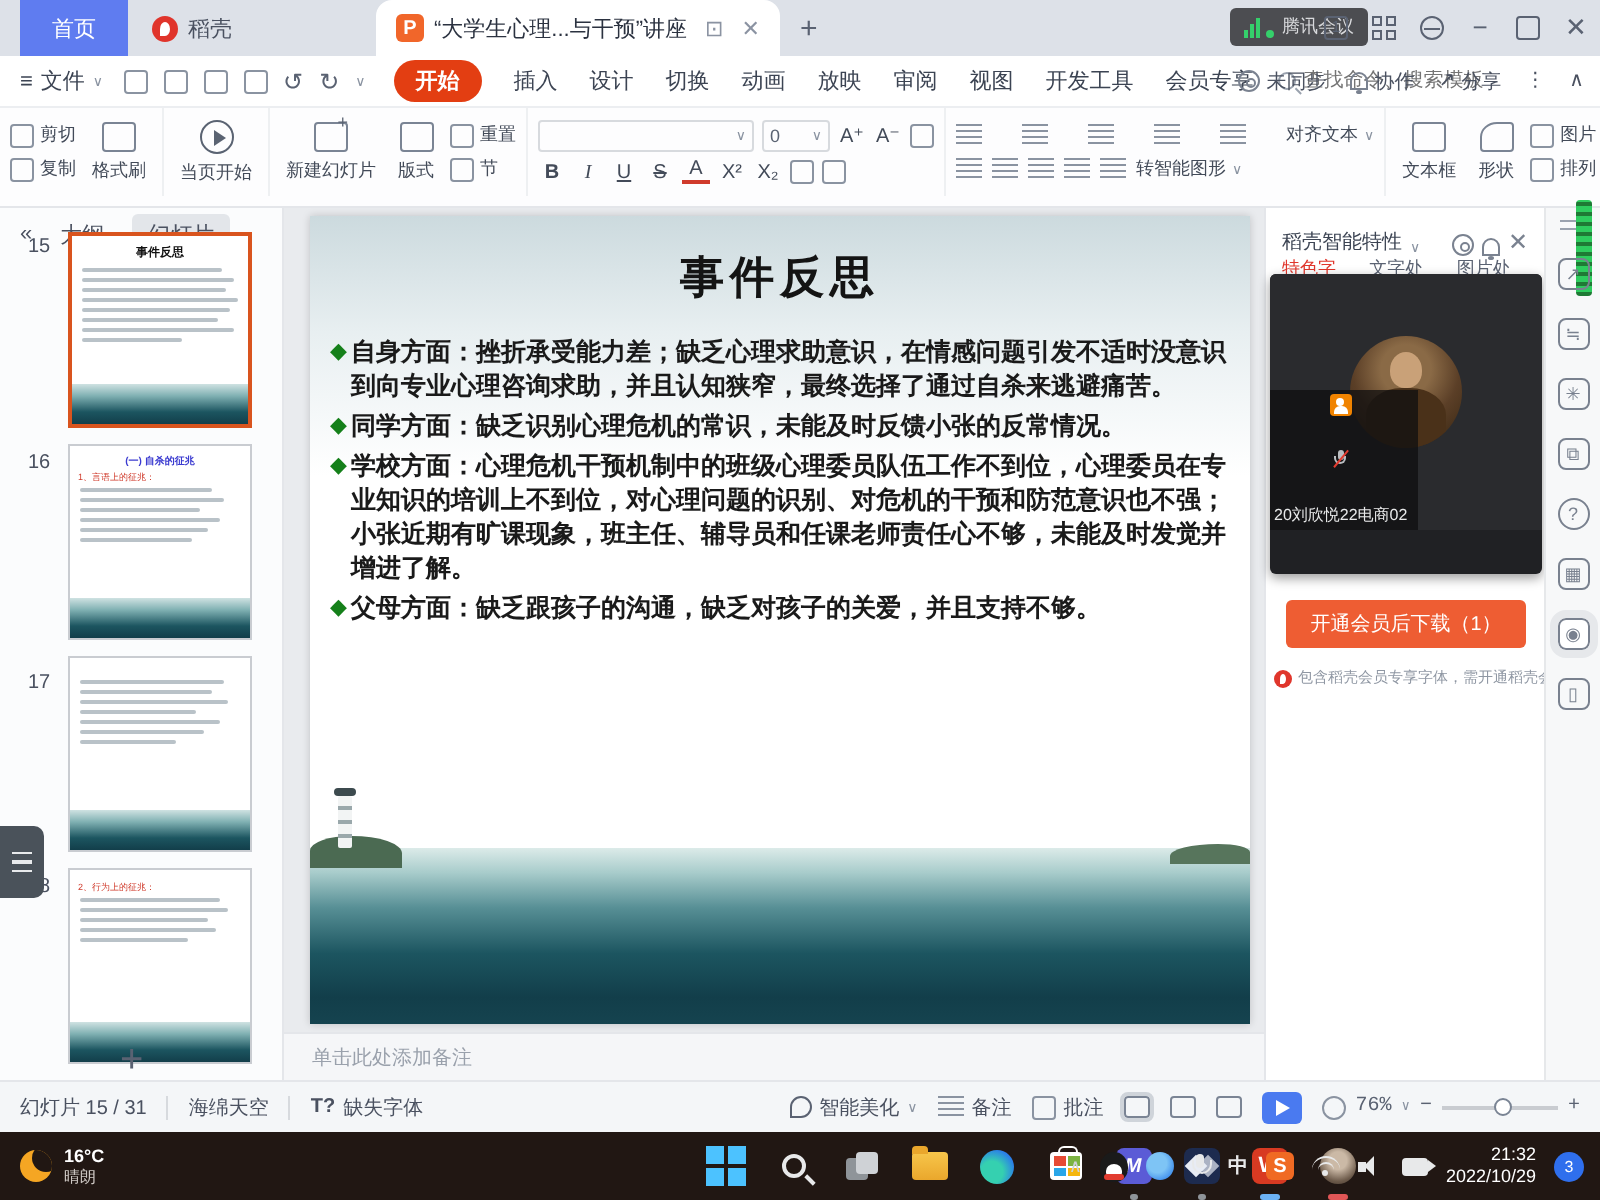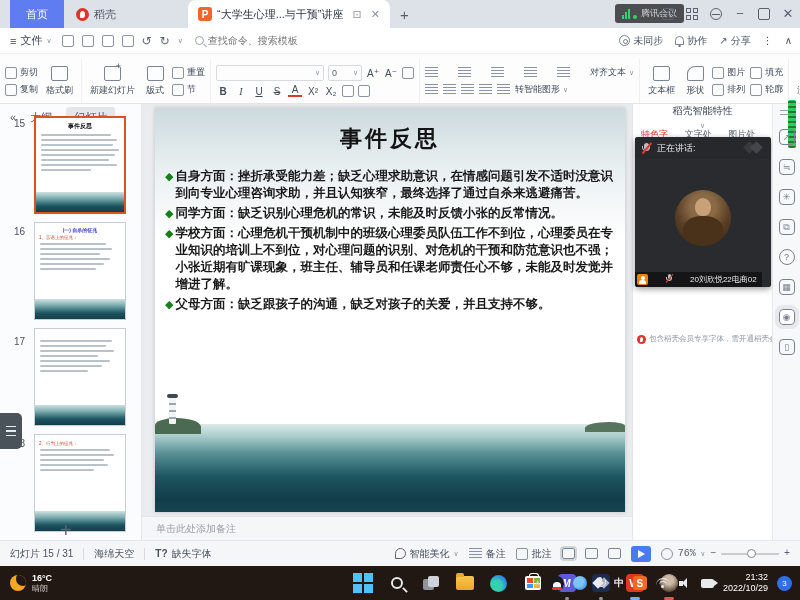--- a/index.html
+++ b/index.html
@@ -41,21 +41,21 @@
   .mtab { font-size:11px; color:#3c4453; }
   .mtab.active { background:#e33e12; color:#fff; border-radius:11px; padding:3px 11px; font-weight:bold; }
   .msearch { display:flex; align-items:center; gap:4px; margin-left:12px; color:#9aa2ae; }
   .mag { width:9px; height:9px; border:1.4px solid #9aa2ae; border-radius:50%; position:relative; }
   .mag::after { content:""; position:absolute; left:7px; top:8px; width:4px; height:1.4px; background:#9aa2ae; transform:rotate(45deg); }
   .msearch input { border:none; outline:none; font-size:10px; width:105px; color:#6a7280; background:transparent; }
   .mright { position:absolute; right:8px; display:flex; align-items:center; gap:12px; font-size:10px; color:#4a5160; }
   .mri { display:flex; align-items:center; gap:3px; }
 
   
-  .ribbon { position:absolute; left:0; top:54px; width:800px; height:50px; background:#fdfdfe; border-bottom:1px solid #e4e6ea; display:flex; align-items:flex-end; }
+  .ribbon { position:absolute; left:0; top:54px; width:800px; height:50px; background:#fdfdfe; border-bottom:1px solid #e4e6ea; display:flex; align-items:flex-start; }
   .rgroup { display:flex; align-items:center; gap:5px; padding:0 5px; border-right:1px solid #eef0f2; height:44px; }
   .rcol { display:flex; flex-direction:column; gap:4px; justify-content:center; }
   .rsm { display:flex; align-items:center; gap:3px; font-size:9px; color:#434b59; white-space:nowrap; }
   .rbig { display:flex; flex-direction:column; align-items:center; justify-content:center; gap:3px; font-size:9px; color:#434b59; white-space:nowrap; padding:0 3px; }
   .ic12 { width:12px; height:12px; border:1px solid #8a93a1; border-radius:2px; display:inline-block; flex:none; }
   .ic16 { width:17px; height:15px; border:1px solid #7a8494; border-radius:2px; display:inline-block; position:relative; }
   .play-ic { width:17px; height:17px; border:1.4px solid #5a6372; border-radius:50%; position:relative; }
   .play-ic::after { content:""; position:absolute; left:6px; top:4px; border-left:6px solid #5a6372; border-top:4px solid transparent; border-bottom:4px solid transparent; }
   .plus-ic::after { content:"+"; position:absolute; right:-1px; top:-6px; font-size:9px; color:#5a6372; }
   .lines { width:13px; height:11px; background:repeating-linear-gradient(to bottom,#8a93a1 0 1px,transparent 1px 3px); display:inline-block; flex:none; }
@@ -92,21 +92,21 @@
   .lighthouse::after { content:""; position:absolute; left:-2px; top:-4px; width:11px; height:4px; background:#3c4a4e; border-radius:2px; }
   .stitle { position:relative; text-align:center; font-size:22px; font-weight:bold; color:#141414; letter-spacing:3px; margin-top:16px; }
   .sbody { position:relative; padding:14px 12px 0 10px; }
   .bullet { display:flex; margin-bottom:3px; }
   .bullet .dia { color:#15801a; font-size:11px; line-height:17px; margin-right:2px; flex:none; }
   .bullet p { font-size:12.5px; font-weight:bold; color:#1a1a1a; line-height:17px; text-align:justify; }
   .notesbar { position:absolute; left:0; bottom:0; width:100%; height:24px; background:#f5f6f8; border-top:1px solid #e4e6ea; display:flex; align-items:center; padding-left:14px; color:#9aa1ac; font-size:10px; }
 
   
   .rightpanel { position:absolute; left:632px; top:104px; width:140px; height:436px; background:#fff; border-left:1px solid #e4e6ea; }
-  .rp-head { display:flex; align-items:center; height:24px; padding:0 8px; font-size:10px; color:#3c4453; gap:4px;flex-direction:column; }
+  .rp-head { display:flex; align-items:flex-end; height:24px; padding:0 8px; font-size:10px; color:#3c4453; gap:4px; }
   .rp-head .sp { flex:1; }
   .rp-tabs { display:flex; gap:8px; padding:0 8px; font-size:9px; color:#5a6272; }
   .rp-tabs .hot { color:#e0362c; }
   .gear { width:11px; height:11px; border:1.4px solid #7a8290; border-radius:50%; position:relative; }
   .gear::after { content:""; position:absolute; left:3px; top:3px; width:3px; height:3px; border:1px solid #7a8290; border-radius:50%; }
   .bell { width:9px; height:9px; border:1.4px solid #7a8290; border-radius:50% 50% 0 0; position:relative; }
   .bell::after { content:""; position:absolute; left:2px; bottom:-3px; width:3px; height:2px; background:#7a8290; border-radius:50%; }
   .xclose { font-size:12px; color:#7a8290; }
   .meetwin { position:absolute; left:2px; top:33px; width:136px; height:150px; background:#202124; border-radius:3px; box-shadow:0 2px 6px rgba(0,0,0,.4); overflow:hidden; }
   .mw-head { display:flex; align-items:center; height:22px; padding:0 6px; gap:5px; background:#27282b; color:#e8e9ea; font-size:9px; }
@@ -114,21 +114,21 @@
   .mic-body { position:absolute; left:3px; top:1px; width:5px; height:7px; background:#b9bcc0; border-radius:2.5px; }
   .mic-arc { position:absolute; left:1px; top:4px; width:8px; height:5px; border:1.2px solid #b9bcc0; border-top:none; border-radius:0 0 5px 5px; }
   .mic-slash { position:absolute; left:5px; top:-1px; width:1.6px; height:14px; background:#e23c30; transform:rotate(40deg); }
   .mw-logo { margin-left:auto; position:relative; width:22px; height:12px; }
   .mw-logo i { position:absolute; width:9px; height:9px; background:#393a3e; transform:rotate(45deg); top:1px; }
   .mw-logo i:first-child { left:2px; } .mw-logo i:last-child { left:9px; background:#45464b; }
   .mw-video { position:relative; width:100%; height:128px; background:#2a2b2e; }
   .avatar { position:absolute; left:50%; top:46%; transform:translate(-50%,-50%); width:56px; height:56px; border-radius:50%; background:radial-gradient(circle at 50% 30%, #8a6a46 0 26%, #5b3f27 55%, #33230f 100%); overflow:hidden; }
   .avatar::before { content:""; position:absolute; left:20px; top:8px; width:16px; height:18px; background:#c9a178; border-radius:50% 50% 45% 45%; }
   .avatar::after { content:""; position:absolute; left:8px; top:26px; width:40px; height:30px; background:#4a3119; border-radius:45% 45% 0 0; }
-  .mw-name { position:absolute; left:0; bottom:0; display:flex; gap:17px; background:rgba(15,15,16,.75); padding:2px 5px 2px 2px; color:#e8e9ea; font-size:8px; }
+  .mw-name { position:absolute; left:0; bottom:0; display:flex; align-items:center; gap:17px; background:rgba(15,15,16,.75); padding:2px 5px 2px 2px; color:#e8e9ea; font-size:8px;flex-direction:column; }
   .personbadge { width:11px; height:11px; background:#f08300; border-radius:2px; position:relative; }
   .personbadge::before { content:""; position:absolute; left:3.5px; top:2px; width:4px; height:4px; background:#fff; border-radius:50%; }
   .personbadge::after { content:""; position:absolute; left:2px; top:6px; width:7px; height:4px; background:#fff; border-radius:3px 3px 0 0; }
   .minimic { position:relative; width:8px; height:10px; }
   .minimic .mic-body { left:2.5px; top:0; width:3px; height:5px; }
   .minimic .mic-arc { left:1px; top:2.5px; width:6px; height:4px; }
   .minimic .mic-slash { left:3.5px; top:-1px; height:11px; width:1.3px; }
   .dl-btn { position:absolute; left:10px; top:196px; width:120px; height:24px; background:#ee5d33; border-radius:3px; color:#fff; font-size:10px; display:flex; align-items:center; justify-content:center; }
   .member-note { position:absolute; left:4px; top:230px; display:flex; align-items:center; gap:3px; font-size:7.5px; color:#8f97a3; white-space:nowrap; }
   .docer-mini { width:9px; height:9px; border-radius:50%; background:#e0362c; position:relative; flex:none; }
@@ -262,20 +262,32 @@
     </div>
     <div class="qicons">
       <span class="qic"></span>
       <span class="qic"></span>
       <span class="qic"></span>
       <span class="qic"></span>
       <span class="arrow-g">↺</span>
       <span class="arrow-g">↻</span>
       <span class="caret">∨</span>
     </div>
+    <div class="mtabs">
+      <span class="mtab active">开始</span>
+      <span class="mtab">插入</span>
+      <span class="mtab">设计</span>
+      <span class="mtab">切换</span>
+      <span class="mtab">动画</span>
+      <span class="mtab">放映</span>
+      <span class="mtab">审阅</span>
+      <span class="mtab">视图</span>
+      <span class="mtab">开发工具</span>
+      <span class="mtab">会员专享</span>
+    </div>
     <div class="msearch">
       <span class="mag"></span>
       <input placeholder="查找命令、搜索模板" style="">
     </div>
     <div class="mright">
       <span class="mri">
           <span class="gear"></span>
           <span>未同步</span>
         </span>
       <span class="mri">
@@ -299,20 +311,26 @@
             <span>剪切</span>
           </span>
         <span class="rsm">
             <span class="ic12"></span>
             <span>复制</span>
           </span>
       </div>
       <div class="rbig">
           <span class="ic16"></span>
           <span>格式刷</span>
+        </div>
+    </div>
+    <div class="rgroup">
+      <div class="rbig">
+          <span class="play-ic"></span>
+          <span>当页开始</span>
         </div>
     </div>
     <div class="rgroup">
       <div class="rbig">
           <span class="ic16 plus-ic"></span>
           <span>新建幻灯片</span>
         </div>
       <div class="rbig">
           <span class="ic16"></span>
           <span>版式</span>
@@ -523,46 +541,35 @@
       <span class="bell"></span>
       <span class="xclose">✕</span>
     </div>
     <div class="rp-tabs">
       <span class="hot">特色字体</span>
       <span>文字处理</span>
       <span>图片处理</span>
     </div>
 
     <div class="meetwin">
-      <div class="mw-head">
-        <span class="miclogo">
-            <span class="mic-body"></span>
-            <span class="mic-arc"></span>
-            <span class="mic-slash"></span>
-          </span>
-        <span>正在讲话:</span>
-        <span class="mw-logo">
-            <i></i>
-            <i></i>
-          </span>
-      </div>
       <div class="mw-video">
         <div class="avatar"></div>
         <div class="mw-name">
           <span class="personbadge"></span>
           <span class="minimic">
               <span class="mic-body"></span>
               <span class="mic-arc"></span>
               <span class="mic-slash"></span>
             </span>
           <span>20刘欣悦22电商02</span>
         </div>
       </div>
     </div>
 
+    <div class="dl-btn">开通会员后下载（1）</div>
     <div class="member-note">
       <span class="docer-mini"></span>
       <span>包含稻壳会员专享字体，需开通稻壳会员</span>
     </div>
   </div>
 
   <div class="rightstrip">
     <div class="meter"></div>
     <div class="strip-handle"></div>
     <div class="sicon">

